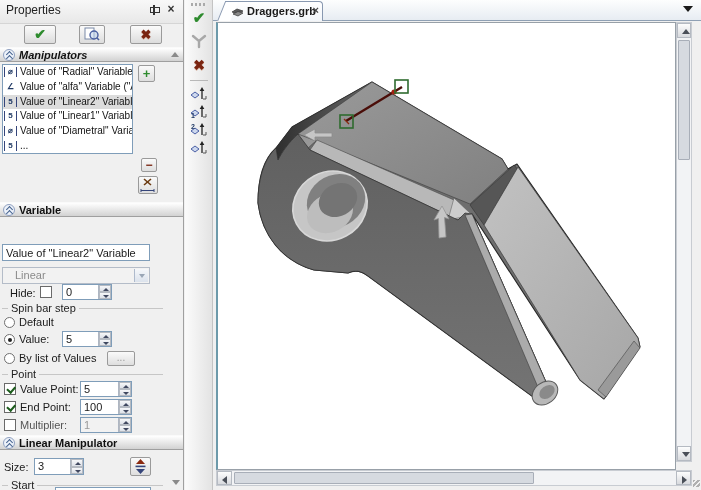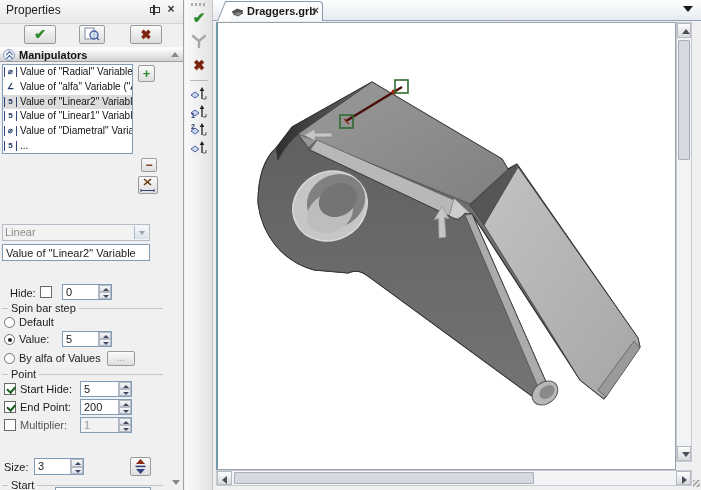--- a/index.html
+++ b/index.html
@@ -38,21 +38,21 @@
   .listbox { background:#fff; border:1px solid #7f9db9; overflow:hidden; }
   .li { position:relative; height:14.8px; line-height:14.8px; white-space:nowrap; overflow:hidden; font-size:10px; padding-left:17px; color:#111; }
   .li.sel { background:#dcdcdc; }
   .mic { position:absolute; left:1px; top:2px; width:13px; height:10px; border-left:1px solid #35457a; border-right:1px solid #35457a; font-size:8px; font-weight:bold; color:#1f3864; text-align:center; line-height:10px; }
 
   .smallbtn { background:linear-gradient(#fafafa,#dedede); border:1px solid #9a9a9a; border-radius:2px; text-align:center; }
   .plus { color:#2e8b2e; font-size:13px; font-weight:bold; line-height:15px; }
   .minus { color:#7a2410; font-size:12px; font-weight:bold; line-height:12px; }
 
   .field { background:#fff; border:1px solid #7f9db9; font-size:11px; line-height:14px; padding:1px 3px; white-space:nowrap; overflow:hidden; }
-  .combo { background:#fff; border:1px solid #7f9db9; font-size:11px; line-height:15px; padding:0 16px 0 2px; white-space:nowrap; overflow:hidden; }
+  .combo { background:#fff; border:1px solid #7f9db9; font-size:11px; line-height:15px; padding:0 16px 0 12px; white-space:nowrap; overflow:hidden;margin-top:43px; }
   .combo .arr { position:absolute; right:1px; top:1px; bottom:1px; width:14px; background:linear-gradient(#f5f7fa,#dbe2ec); border-left:1px solid #aebacc; }
   .combo .arr::after { content:""; position:absolute; left:3.5px; top:5px; width:0; height:0; border-left:3.5px solid transparent; border-right:3.5px solid transparent; border-top:4.5px solid #33506e; }
   .combo.dis { color:#8a8a8a; background:#f2f2f2; border-color:#b4bcc8; }
   .combo.dis .arr::after { border-top-color:#9aa6b6; }
 
   .spin { border:1px solid #7f9db9; background:#fff; }
   .spin .v { position:absolute; left:3px; top:1px; right:14px; font-size:11px; line-height:13px; }
   .spin .btns { position:absolute; right:0; top:0; bottom:0; width:13px; border-left:1px solid #aeb6c2; }
   .spin .b { position:absolute; left:0; width:100%; height:50%; background:linear-gradient(#f6f7f9,#dde1e8); border:1px solid #b5bac2; }
   .spin .b.up { top:0; } .spin .b.dn { bottom:0; }
@@ -115,21 +115,21 @@
     <svg width="16" height="15" style="margin-top:1px">
       <rect x="1" y="1" width="9" height="11" fill="#fff" stroke="#7a8aa8"></rect>
       <circle cx="10" cy="8" r="4" fill="rgba(190,210,235,.55)" stroke="#4a5fa0" stroke-width="1.4"></circle>
       <line x1="12.8" y1="10.8" x2="15" y2="13" stroke="#4a5fa0" stroke-width="1.6"></line>
     </svg>
   </div>
   <div class="abs tbtn" style="left:130px;top:25px;width:32px;height:19px;">
     <span class="xglyph">✖</span>
   </div>
 
-  <div class="abs sect" style="top:47px;">
+  <div class="abs sect" style="top:47px;font-style:italic;">
     <span class="chev"></span>
     <span class="sect-t">Manipulators</span>
     <span class="scrollhint-up"></span>
   </div>
 
   <div class="abs listbox" style="left:2px;top:64px;width:131px;height:90px;">
     <div class="li">
       <span class="mic">⌀</span>
       <span>Value of "Radial" Variable ("Ra</span>
     </div>
@@ -164,20 +164,24 @@
   <div class="abs smallbtn" style="left:138px;top:176px;width:20px;height:18px;">
     <svg width="16" height="14" style="margin-top:1px">
       <line x1="4" y1="1" x2="11" y2="7" stroke="#6b3a10" stroke-width="1.6"></line>
       <line x1="11" y1="1" x2="4" y2="7" stroke="#6b3a10" stroke-width="1.6"></line>
       <line x1="1" y1="11" x2="1" y2="14" stroke="#35457a"></line>
       <line x1="14" y1="11" x2="14" y2="14" stroke="#35457a"></line>
       <line x1="1" y1="12.5" x2="14" y2="12.5" stroke="#35457a"></line>
     </svg>
   </div>
 
+  <div class="abs sect" style="top:202px;">
+    <span class="chev"></span>
+    <span class="sect-t">Variable</span>
+  </div>
 
   <div class="abs combo dis" style="left:2px;top:224px;width:148px;height:17px;">
     <span>Linear</span>
     <span class="arr"></span>
   </div>
 
   <div class="abs field" style="left:2px;top:244px;width:148px;height:17px;">Value of "Linear2" Variable</div>
 
 
   <span class="lbl" style="left:10px;top:287px;">Hide:</span>
@@ -200,56 +204,60 @@
   <span class="lbl" style="left:19px;top:333px;text-align:right;">Value:</span>
   <div class="abs spin" style="left:62px;top:331px;width:50px;height:16px;">
     <span class="v">5</span>
     <span class="btns">
         <span class="b up"></span>
         <span class="b dn"></span>
       </span>
   </div>
 
   <div class="rb" style="left:4px;top:353px;"></div>
-  <span class="lbl" style="left:19px;top:352px;">By alfa of Values</span>
+  <span class="lbl" style="left:19px;top:352px;">By list of Values</span>
   <div class="abs smallbtn" style="left:107px;top:351px;width:28px;height:15px;color:#9a9a9a;font-size:10px;line-height:12px;">...</div>
 
   <div class="gline" style="left:2px;top:374px;width:161px;"></div>
   <span class="glabel" style="left:8px;top:368px;">Point</span>
 
   <div class="cb checked" style="left:4px;top:383px;"></div>
-  <span class="lbl" style="left:20px;top:383px;">Start Hide:</span>
+  <span class="lbl" style="left:20px;top:383px;">Value Point:</span>
   <div class="abs spin" style="left:80px;top:381px;width:52px;height:16px;">
     <span class="v">5</span>
     <span class="btns">
         <span class="b up"></span>
         <span class="b dn"></span>
       </span>
   </div>
 
   <div class="cb checked" style="left:4px;top:401px;"></div>
   <span class="lbl" style="left:20px;top:401px;">End Point:</span>
   <div class="abs spin" style="left:80px;top:399px;width:52px;height:16px;">
-    <span class="v">200</span>
+    <span class="v">100</span>
     <span class="btns">
         <span class="b up"></span>
         <span class="b dn"></span>
       </span>
   </div>
 
   <div class="cb" style="left:4px;top:419px;"></div>
   <span class="lbl dim" style="left:20px;top:419px;">Multiplier:</span>
   <div class="abs spin dis" style="left:80px;top:417px;width:52px;height:16px;">
     <span class="v">1</span>
     <span class="btns">
         <span class="b up"></span>
         <span class="b dn"></span>
       </span>
   </div>
 
+  <div class="abs sect" style="top:435px;">
+    <span class="chev"></span>
+    <span class="sect-t">Linear Manipulator</span>
+  </div>
 
   <span class="lbl" style="left:4px;top:461px;text-align:right;">Size:</span>
   <div class="abs spin" style="left:34px;top:458px;width:50px;height:17px;">
     <span class="v">3</span>
     <span class="btns">
         <span class="b up"></span>
         <span class="b dn"></span>
       </span>
   </div>
   <div class="abs smallbtn" style="left:130px;top:457px;width:21px;height:19px;">

